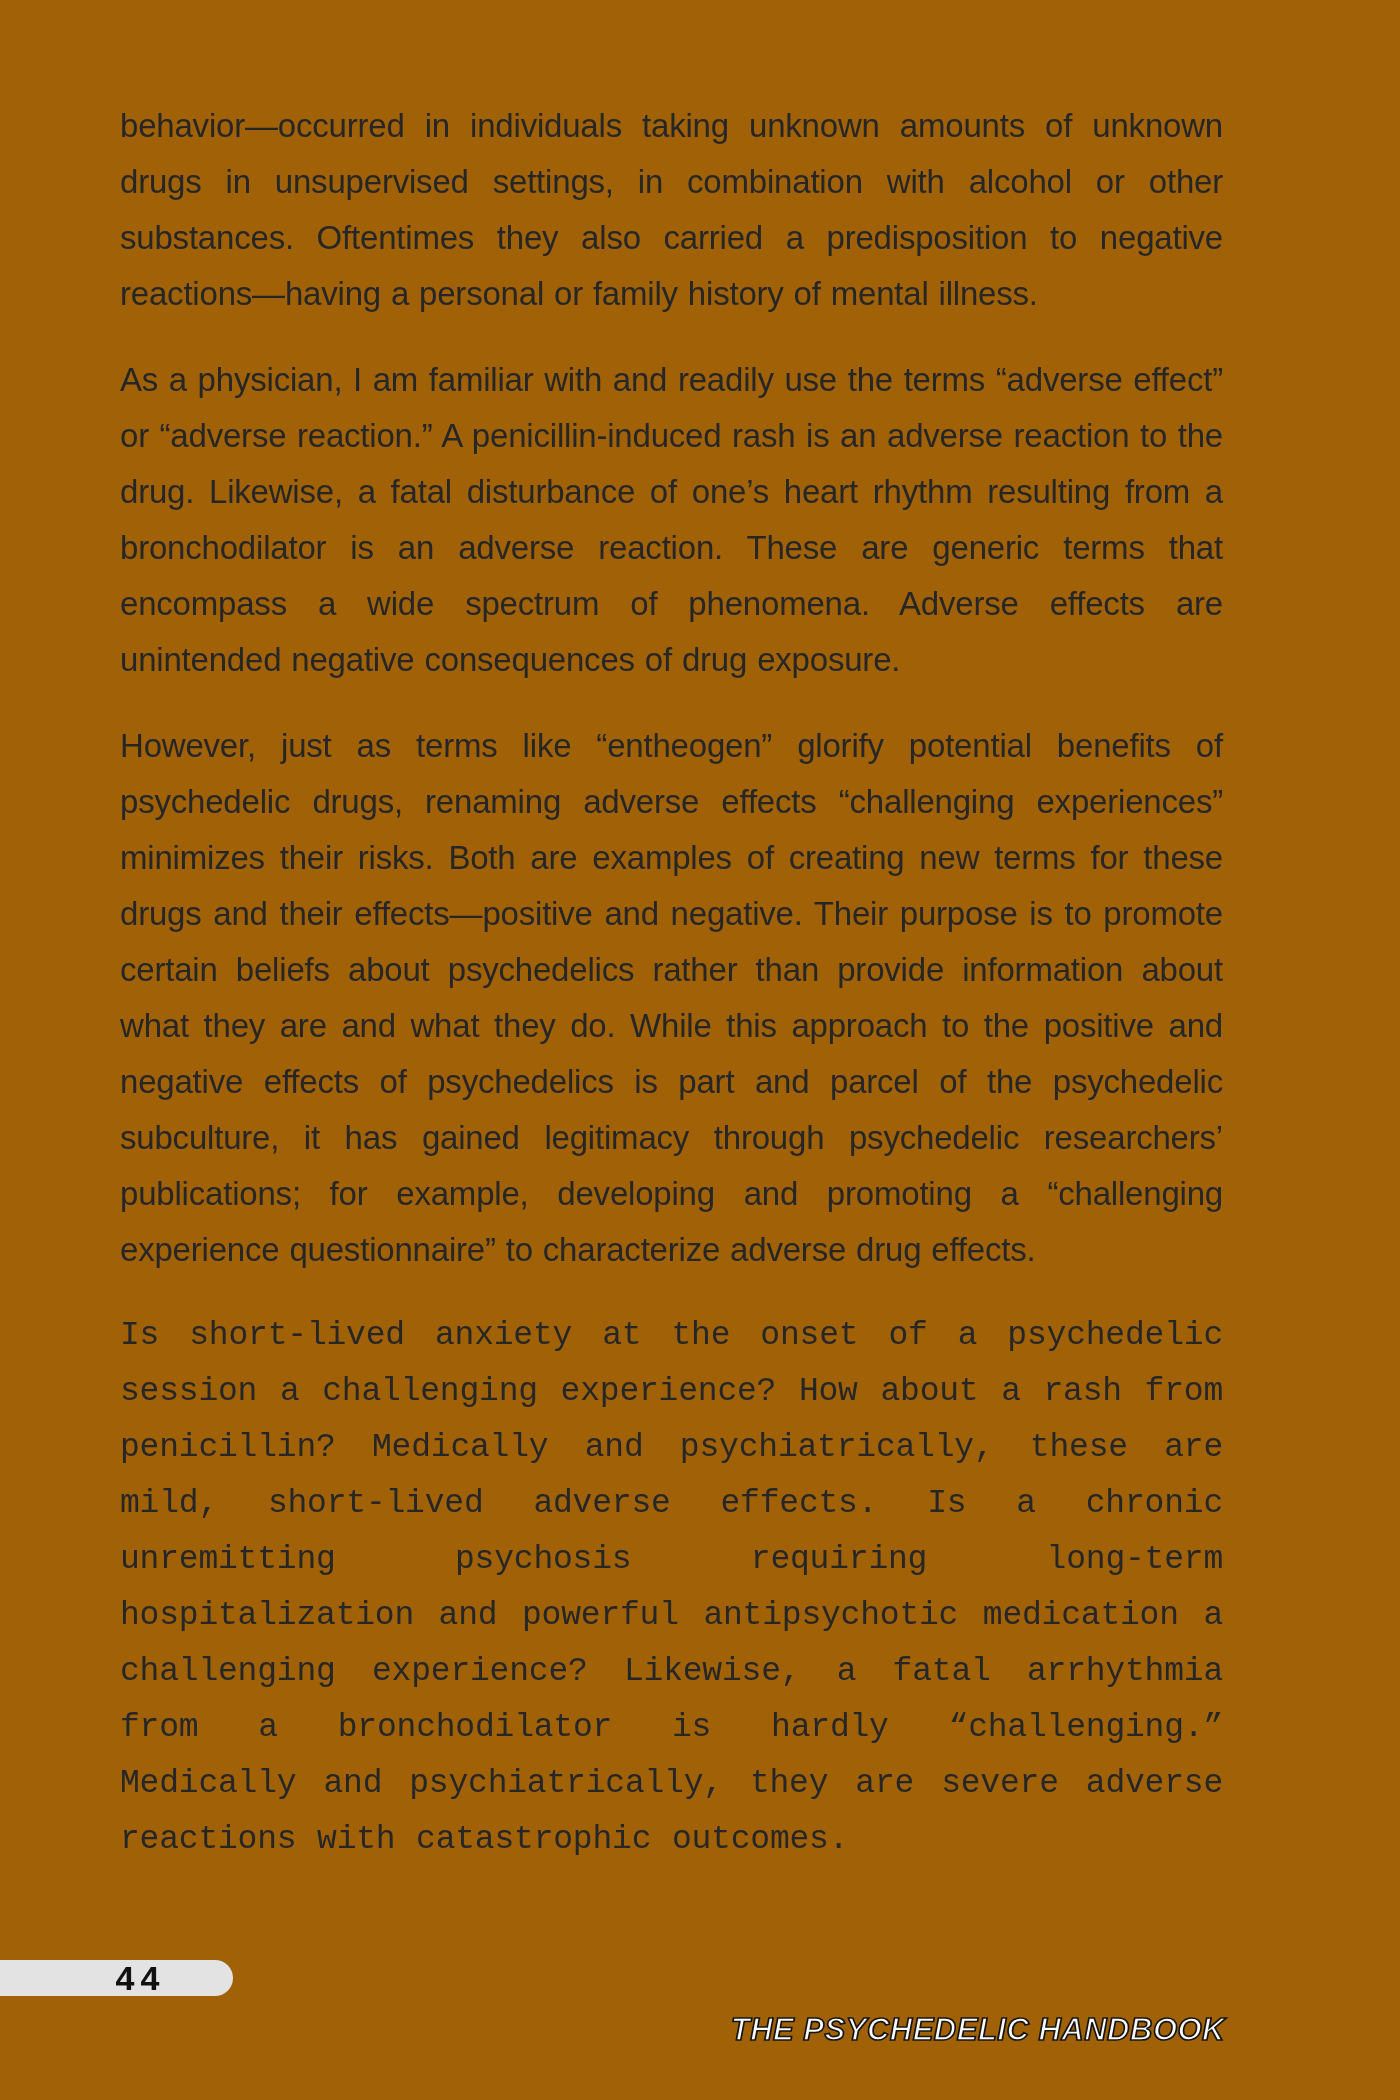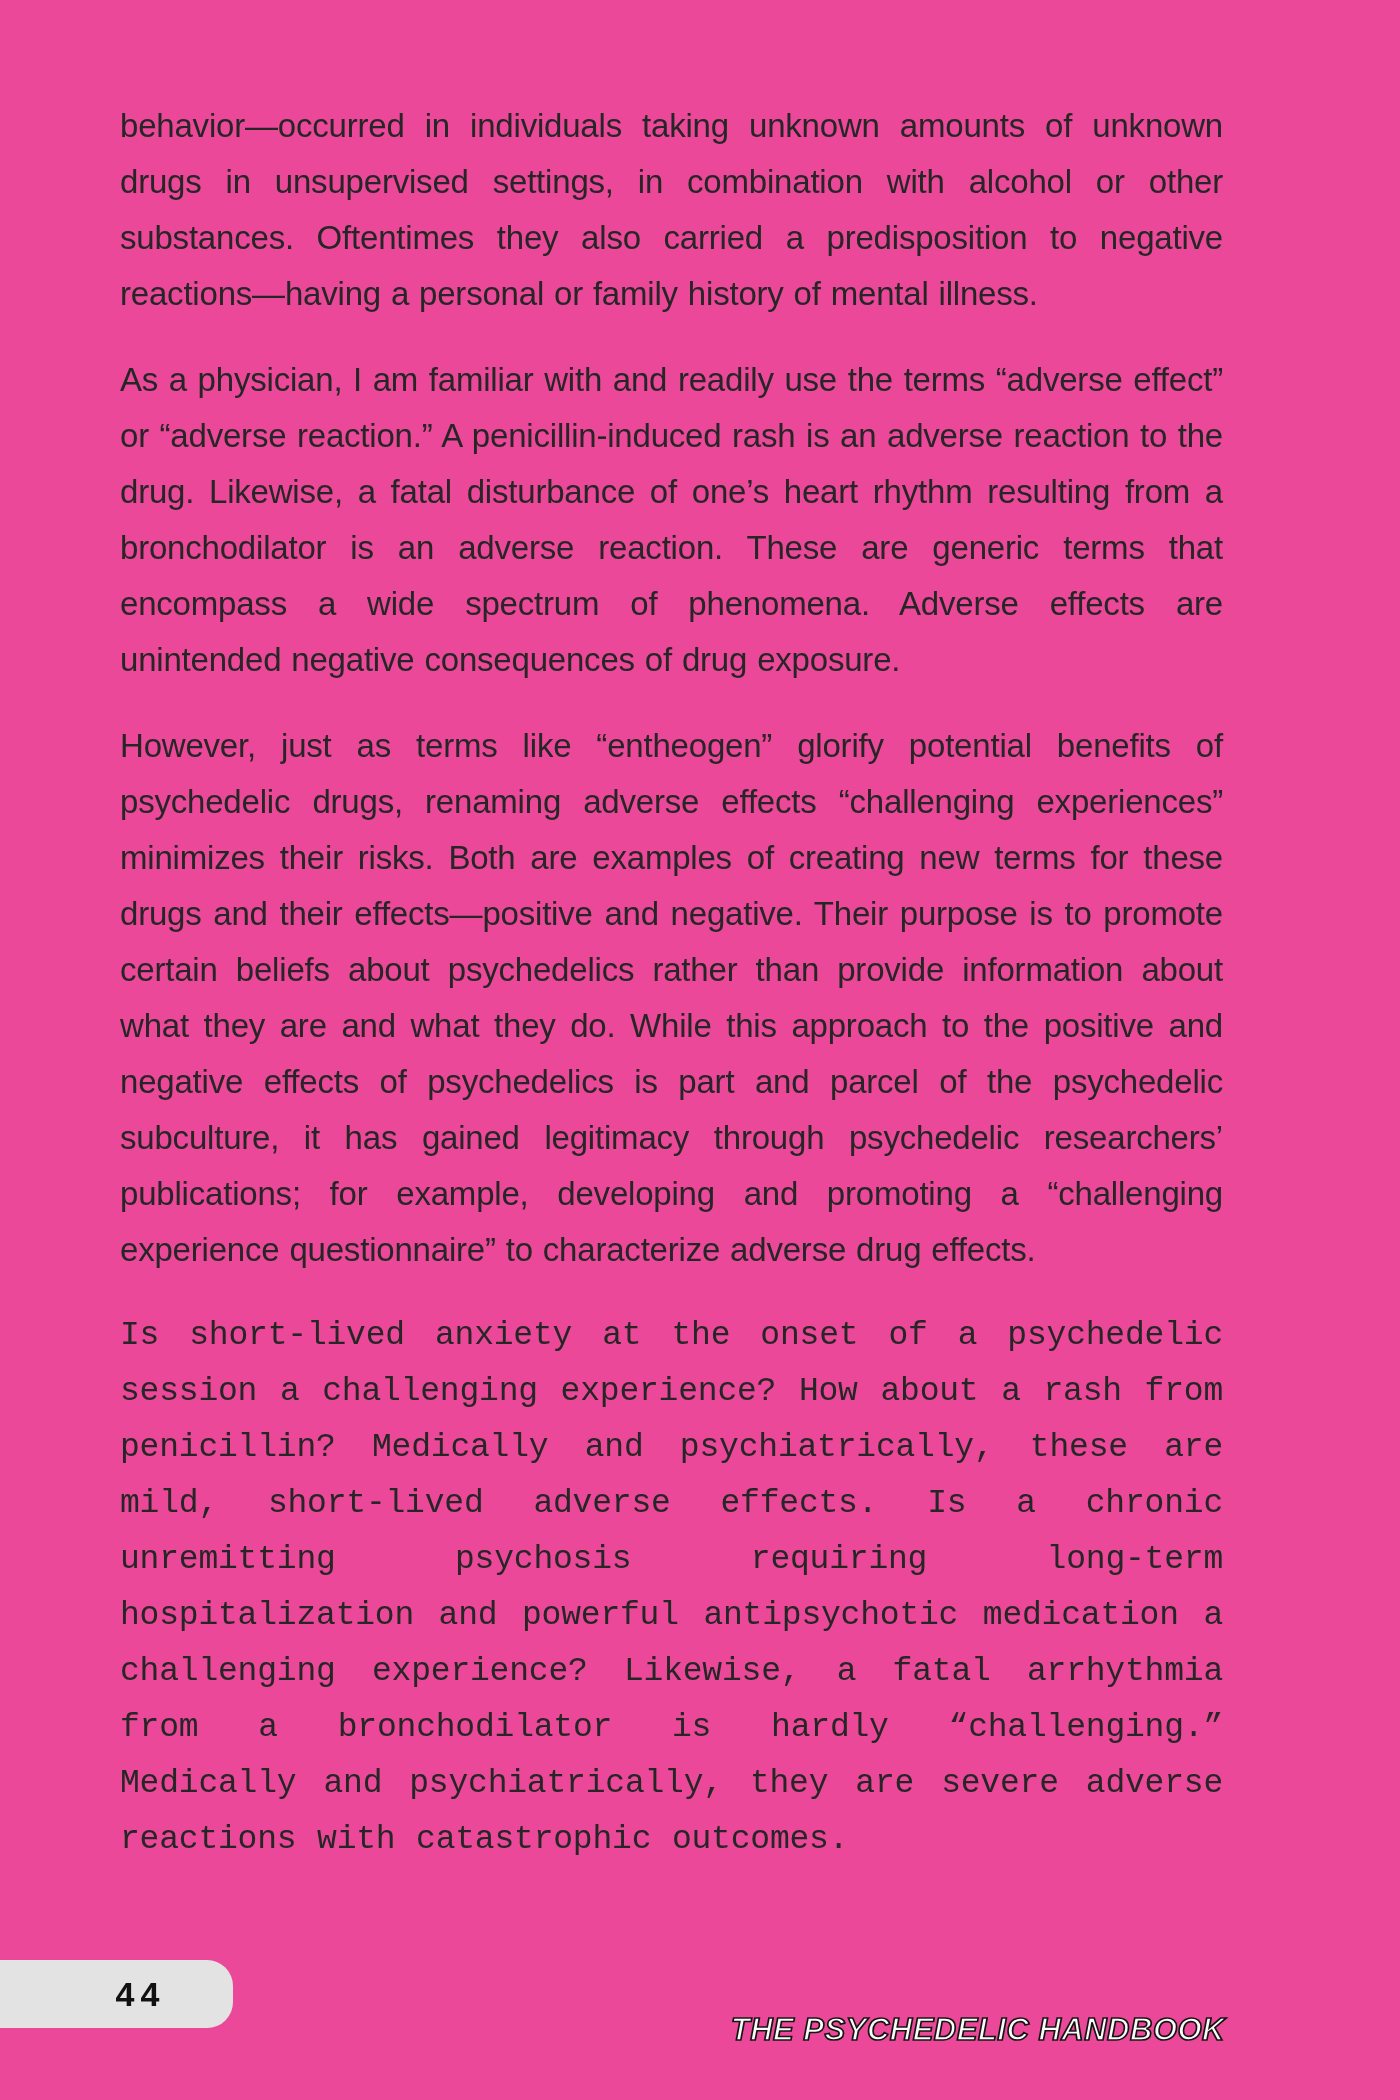--- a/index.html
+++ b/index.html
@@ -6,21 +6,21 @@
   body {
     width: 1400px;
     height: 2100px;
     background: #f4f4f2;
     font-family: "Liberation Sans", sans-serif;
   }
   .page {
     position: relative;
     width: 1400px;
     height: 2100px;
-    background: #ec4899;
+    background: #a16207;
     overflow: hidden;
   }
   .text-column {
     position: absolute;
     left: 120px;
     top: 98px;
     width: 1103px;
   }
   .body-par {
     margin: 0 0 30px 0;
@@ -39,21 +39,21 @@
     line-height: 48px;
     font-weight: 700;
     color: #000;
     letter-spacing: -1px;
   }
   .page-number-tab {
     position: absolute;
     left: 0;
     top: 1960px;
     width: 233px;
-    height: 68px;
+    height: 36px;
     background: #e3e3e3;
     border-radius: 0 26px 26px 0;
     display: flex;
     align-items: center;
     justify-content: center;
     padding-left: 48px;
     box-sizing: border-box;
   }
   .page-number {
     font-size: 34px;

